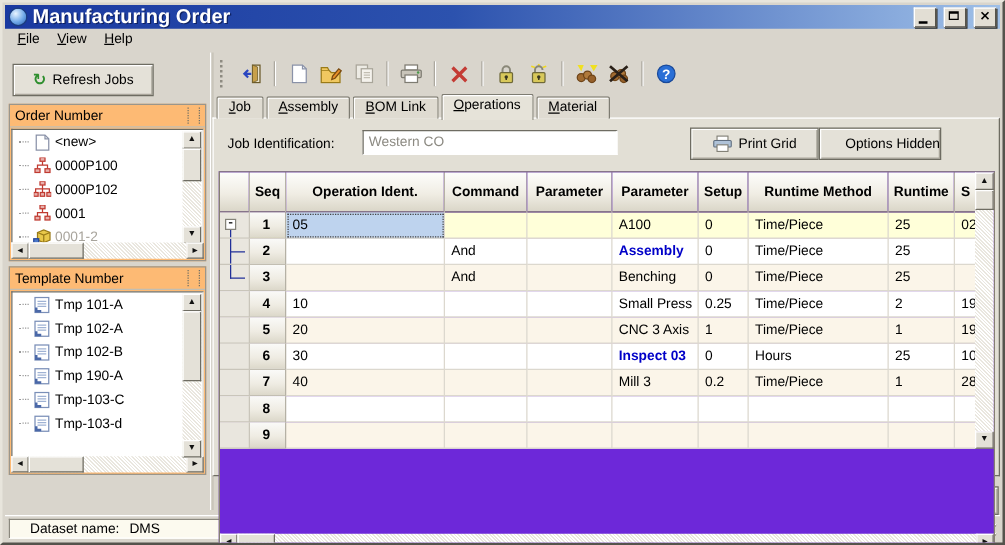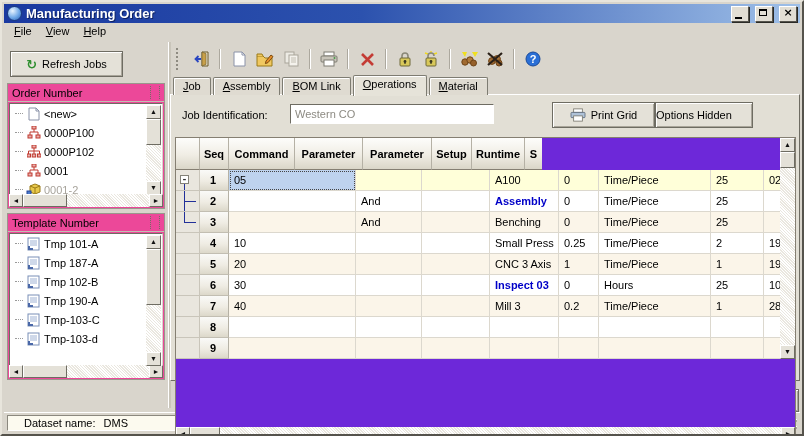--- a/index.html
+++ b/index.html
@@ -4,35 +4,35 @@
 <style>
   html,body{margin:0;padding:0}
   body{width:804px;height:436px;font-family:"Liberation Sans",sans-serif;-webkit-font-smoothing:none}
   .win{position:relative;width:804px;height:436px;box-sizing:border-box;background:#D9D5CC;
        border:2px solid;border-color:#E8E5DC #55534C #55534C #E8E5DC;overflow:hidden;font-size:11px;color:#000}
   
   .titlebar{position:absolute;left:2px;top:2px;right:2px;height:19px;
             background:linear-gradient(90deg,#1A39A0 0%,#2C52AE 45%,#9FC0E8 100%);
             display:flex;align-items:center;padding:0 3px;gap:4px}
   .orb{width:13px;height:13px;border-radius:50%;background:radial-gradient(circle at 35% 30%,#E8F4FF,#6FA8E8 55%,#2B5FB0);border:1px solid #1B3C7E}
-  .title-text{color:#fff;font-weight:bold;font-size:13px;flex:1;text-shadow:1px 1px 0 rgba(10,25,80,.8)}
+  .title-text{color:#fff;font-weight:bold;font-size:16px;flex:1;text-shadow:1px 1px 0 rgba(10,25,80,.8)}
   .winbtn{width:16px;height:14px;margin-left:2px;background:#E2DED4;border:1px solid;border-color:#FFF #55534C #55534C #FFF;
           position:relative;box-shadow:1px 1px 0 #2A2A26}
   .winbtn .g-min{position:absolute;left:3px;bottom:2px;width:7px;height:2px;background:#000}
   .winbtn .g-max{position:absolute;left:3px;top:2px;width:8px;height:7px;border:1px solid #000;border-top-width:2px;box-sizing:border-box}
   .winbtn .g-close{position:absolute;left:0;top:0;width:100%;height:100%;font:bold 11px/12px "DejaVu Sans",sans-serif;text-align:center}
   
   .menubar{position:absolute;left:2px;top:21px;right:2px;height:19px;display:flex;padding-left:4px}
   .menu-item{padding:2px 8px 2px 6px}
   
   .btn3d{background:#E4E1D8;border:1px solid #6E6C62;box-shadow:inset 1px 1px 0 #FFF,inset -1px -1px 0 #A9A59A;box-sizing:border-box;cursor:default}
   
   .refresh-btn{position:absolute;left:8px;top:49px;width:113px;height:26px;display:flex;align-items:center;justify-content:center;gap:5px;font-size:11px}
   .refresh-glyph{color:#2F8F2F;font-weight:bold;font-size:13px;line-height:13px;font-family:"DejaVu Sans",sans-serif}
-  .panel{position:absolute;left:5px;width:158px;background:#ec4899;border:1px solid #9A968C;box-sizing:border-box}
+  .panel{position:absolute;left:5px;width:158px;background:#fdba74;border:1px solid #9A968C;box-sizing:border-box}
   .panel-order{top:81px;height:126px}
   .panel-template{top:211px;height:167px}
   .panel-header{height:17px;display:flex;align-items:center;padding:0 4px;border-bottom:1px solid #C2BEB2}
   .panel-header .ph-label{flex:1}
   .ph-handle{width:8px;height:13px;border-left:1px dotted #716F64;border-right:1px dotted #716F64}
   .panel-list{position:relative;margin:1px;background:#fff;border:1px solid;border-color:#6E6C62 #D9D5CC #D9D5CC #6E6C62;overflow:hidden}
   .panel-order .panel-list{height:92px}
   .panel-template .panel-list{height:133px}
   .titem{height:19px;display:flex;align-items:center;gap:3px;padding-left:5px;white-space:nowrap}
   .twig{width:8px;border-top:1px dotted #9A9A9A;flex:none}
@@ -62,21 +62,21 @@
   .tab{height:18px;padding:0 9px;line-height:17px;background:#DFDBD1;border:1px solid #7E7C72;border-bottom:none;
        border-radius:2px 2px 0 0;box-shadow:inset 1px 1px 0 #FFF;box-sizing:border-box}
   .tab.active{height:21px;background:#E6E3D9;margin-bottom:-1px;padding-bottom:2px}
   
   .content{position:absolute;left:168px;top:92px;width:630px;height:287px;background:#E2DFD5;
            border:1px solid;border-color:#FFF #6E6C62 #6E6C62 #FFF;box-sizing:border-box;z-index:2}
   .jid-label{position:absolute;left:11px;top:14px}
   .jid-input{position:absolute;left:119px;top:9px;width:204px;height:20px;background:#FFF;color:#8C8A82;
              border:1px solid;border-color:#6E6C62 #FFF #FFF #6E6C62;padding:2px 4px;font:11px "Liberation Sans",sans-serif;box-sizing:border-box}
   .pg-btn{position:absolute;left:381px;top:7px;width:103px;height:26px;display:flex;align-items:center;justify-content:center;gap:5px}
-  .oh-btn{position:absolute;left:484px;top:7px;width:98px;height:26px;display:flex;align-items:center;justify-content:flex-start}
+  .oh-btn{position:absolute;left:484px;top:7px;width:98px;height:26px;display:flex;align-items:center;justify-content:flex-end}
   
   .grid{position:absolute;left:4px;top:42px;width:621px;height:304px;background:#6d28d9;border:1px solid #857F72;box-sizing:border-box}
   .ghead{display:flex;height:32px;width:605px}
   .h{box-sizing:border-box;flex:none;border-right:1px solid #B5B1A5;border-bottom:1px solid #857F72;
      background:linear-gradient(#FDFDFB,#F0EDE4 55%,#DAD6C8);font-weight:bold;display:flex;align-items:center;justify-content:center;overflow:hidden;white-space:nowrap}
   .gbody{width:605px}
   .grow{display:flex;height:21px}
   .gbody>div{background:#FBF5E9}
   .gbody>div:nth-of-type(even){background:#FFF}
   .gbody>div:first-of-type{background:#FFFFD9}
@@ -242,21 +242,21 @@
 
         <div class="titem">
           <span class="twig"></span>
           <span class="ticon">
             <svg width="13" height="14" viewBox="0 0 13 14">
               <rect x="1" y="1" width="11" height="12" fill="#FFF" stroke="#7A8FB8"></rect>
               <path d="M3 4h7M3 6h7M3 8h7" stroke="#9FB2D4"></path>
               <path d="M2 9v3h4" fill="none" stroke="#4A68A8" stroke-width="2"></path>
             </svg>
           </span>
-          <span>Tmp 187-A</span>
+          <span>Tmp 102-A</span>
         </div>
 
         <div class="titem">
           <span class="twig"></span>
           <span class="ticon">
             <svg width="13" height="14" viewBox="0 0 13 14">
               <rect x="1" y="1" width="11" height="12" fill="#FFF" stroke="#7A8FB8"></rect>
               <path d="M3 4h7M3 6h7M3 8h7" stroke="#9FB2D4"></path>
               <path d="M2 9v3h4" fill="none" stroke="#4A68A8" stroke-width="2"></path>
             </svg>
@@ -434,24 +434,26 @@
       <span>Print Grid</span>
     </div>
     <div class="oh-btn btn3d">
       <span>Options Hidden</span>
     </div>
 
     <div class="grid">
       <div class="ghead">
         <div class="h w-ind"></div>
         <div class="h w-seq">Seq</div>
+        <div class="h w-op">Operation Ident.</div>
         <div class="h w-cmd">Command</div>
         <div class="h w-par">Parameter</div>
         <div class="h w-res">Parameter</div>
         <div class="h w-set">Setup</div>
+        <div class="h w-met">Runtime Method</div>
         <div class="h w-run">Runtime</div>
         <div class="h w-ext">S</div>
       </div>
       <div class="gbody">
 
           <div class="grow">
             <div class="c ind w-ind" data-tree="collapse"></div>
             <div class="c seqc w-seq">1</div>
             <div class="c w-op selcell">05</div>
             <div class="c w-cmd"></div>

